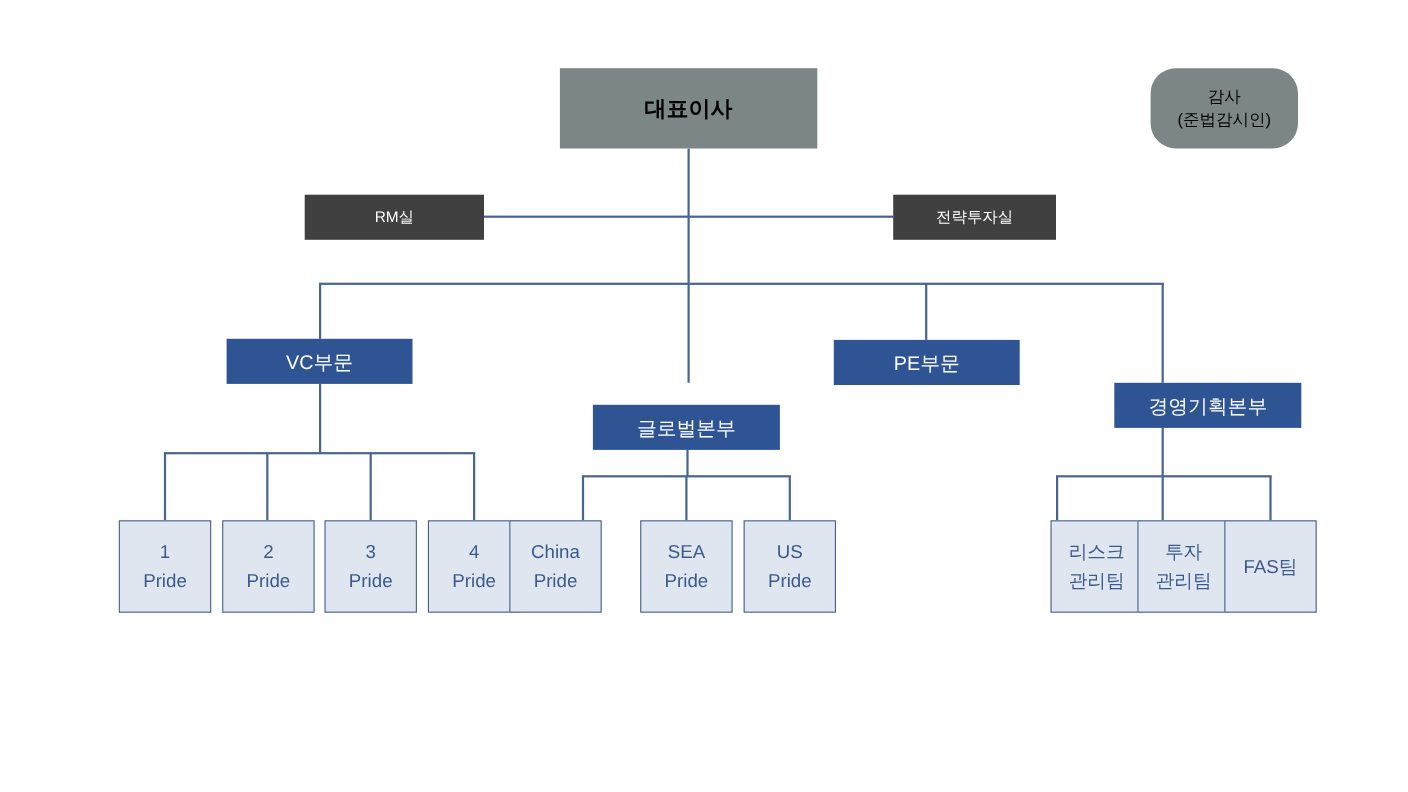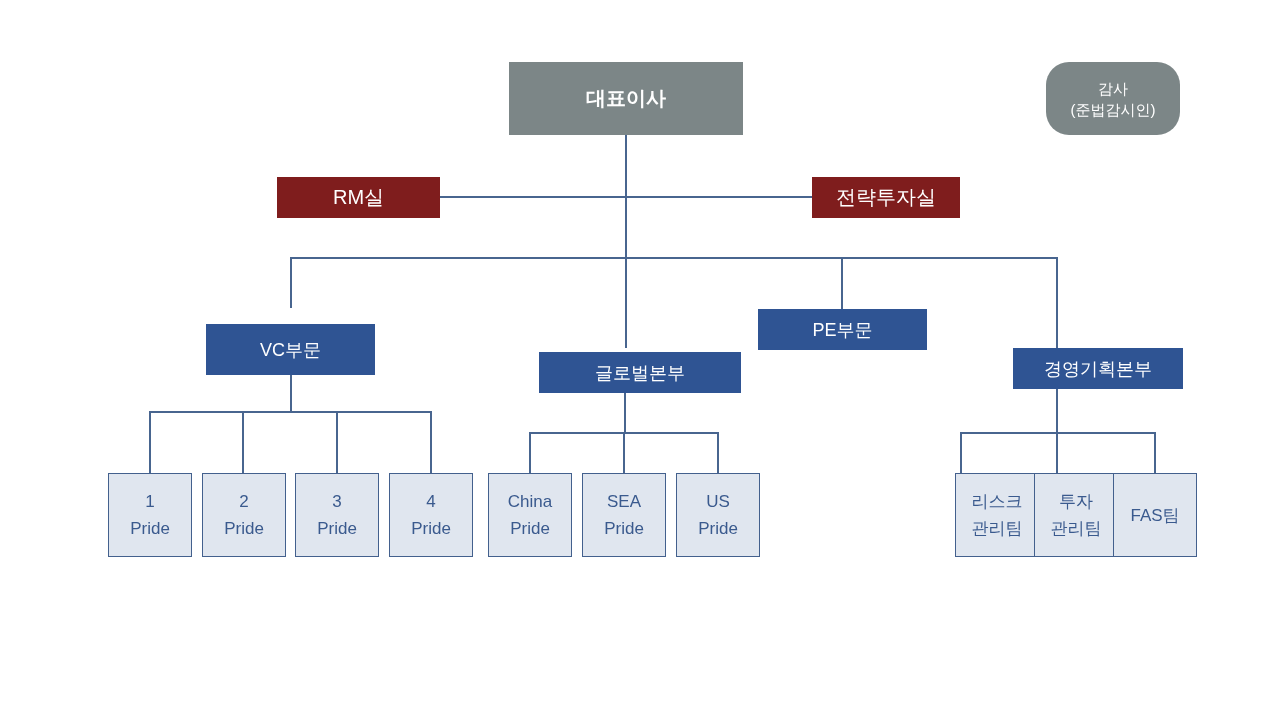--- a/index.html
+++ b/index.html
@@ -11,40 +11,40 @@
   }
   .canvas { position: relative; width: 1280px; height: 720px; background: #ffffff; }
 
   .node {
     position: absolute;
     display: flex; flex-direction: column;
     align-items: center; justify-content: center;
     text-align: center; box-sizing: border-box;
     z-index: 2;
   }
-  .node-gray  { background: #7C8687; color: #ffffff; }
-  .node-teal  { background: #7f1d1d; color: #ffffff; font-size: 20px; text-align: right; }
+  .node-gray  { background: #7C8687; color: #000000; }
+  .node-teal  { background: #404040; color: #ffffff; font-size: 14px; text-align: right; }
   .node-navy  { background: #2F5493; color: #ffffff; font-size: 18px; }
   .node-leaf  {
     background: #E0E6EF; border: 1px solid #43608D;
     color: #3A5A8E; font-size: 17px; line-height: 27px;
   }
 
   .ceo      { left: 509px; top: 62px;  width: 234px; height: 73px; font-size: 20px; font-weight: 700; }
   .audit    { left: 1046px; top: 62px; width: 134px; height: 73px; font-size: 15px; line-height: 21px; border-radius: 23px; }
   .rm       { left: 277px; top: 177px; width: 163px; height: 41px; }
   .strategy { left: 812px; top: 177px; width: 148px; height: 41px; }
-  .vc       { left: 206px; top: 308px; width: 169px; height: 51px; margin-top: 16px; }
+  .vc       { left: 206px; top: 308px; width: 169px; height: 41px; }
   .pe       { left: 758px; top: 309px; width: 169px; height: 41px; }
-  .global   { left: 539px; top: 352px; width: 202px; height: 41px; }
+  .global   { left: 539px; top: 368px; width: 170px; height: 41px; }
   .planning { left: 1013px; top: 348px; width: 170px; height: 41px; }
 
   .leaf     { top: 473px; width: 84px; height: 84px; }
   .p1 { left: 108px; }  .p2 { left: 202px; }  .p3 { left: 295px; }  .p4 { left: 389px; }
-  .ch { left: 488px; }  .se { left: 582px; }  .us { left: 676px; }
+  .ch { left: 463px; }  .se { left: 582px; }  .us { left: 676px; }
   .rk { left: 955px; }  .iv { left: 1015px; margin-left: 19px; } .fa { left: 1113px; align-items: center; }
 
   .line { position: absolute; background: #48658F; z-index: 1; }
   .vline { width: 1.5px; }
   .hline { height: 1.5px; }
 
   .l-ceo        { left: 625px;  top: 135px; height: 213px; }
   .l-global-drop{ left: 624px;  top: 389px; height: 44px; }
   .l-staff      { left: 440px;  top: 196px; width: 372px; }
   .l-bus2       { left: 290px;  top: 257px; width: 768px; }

